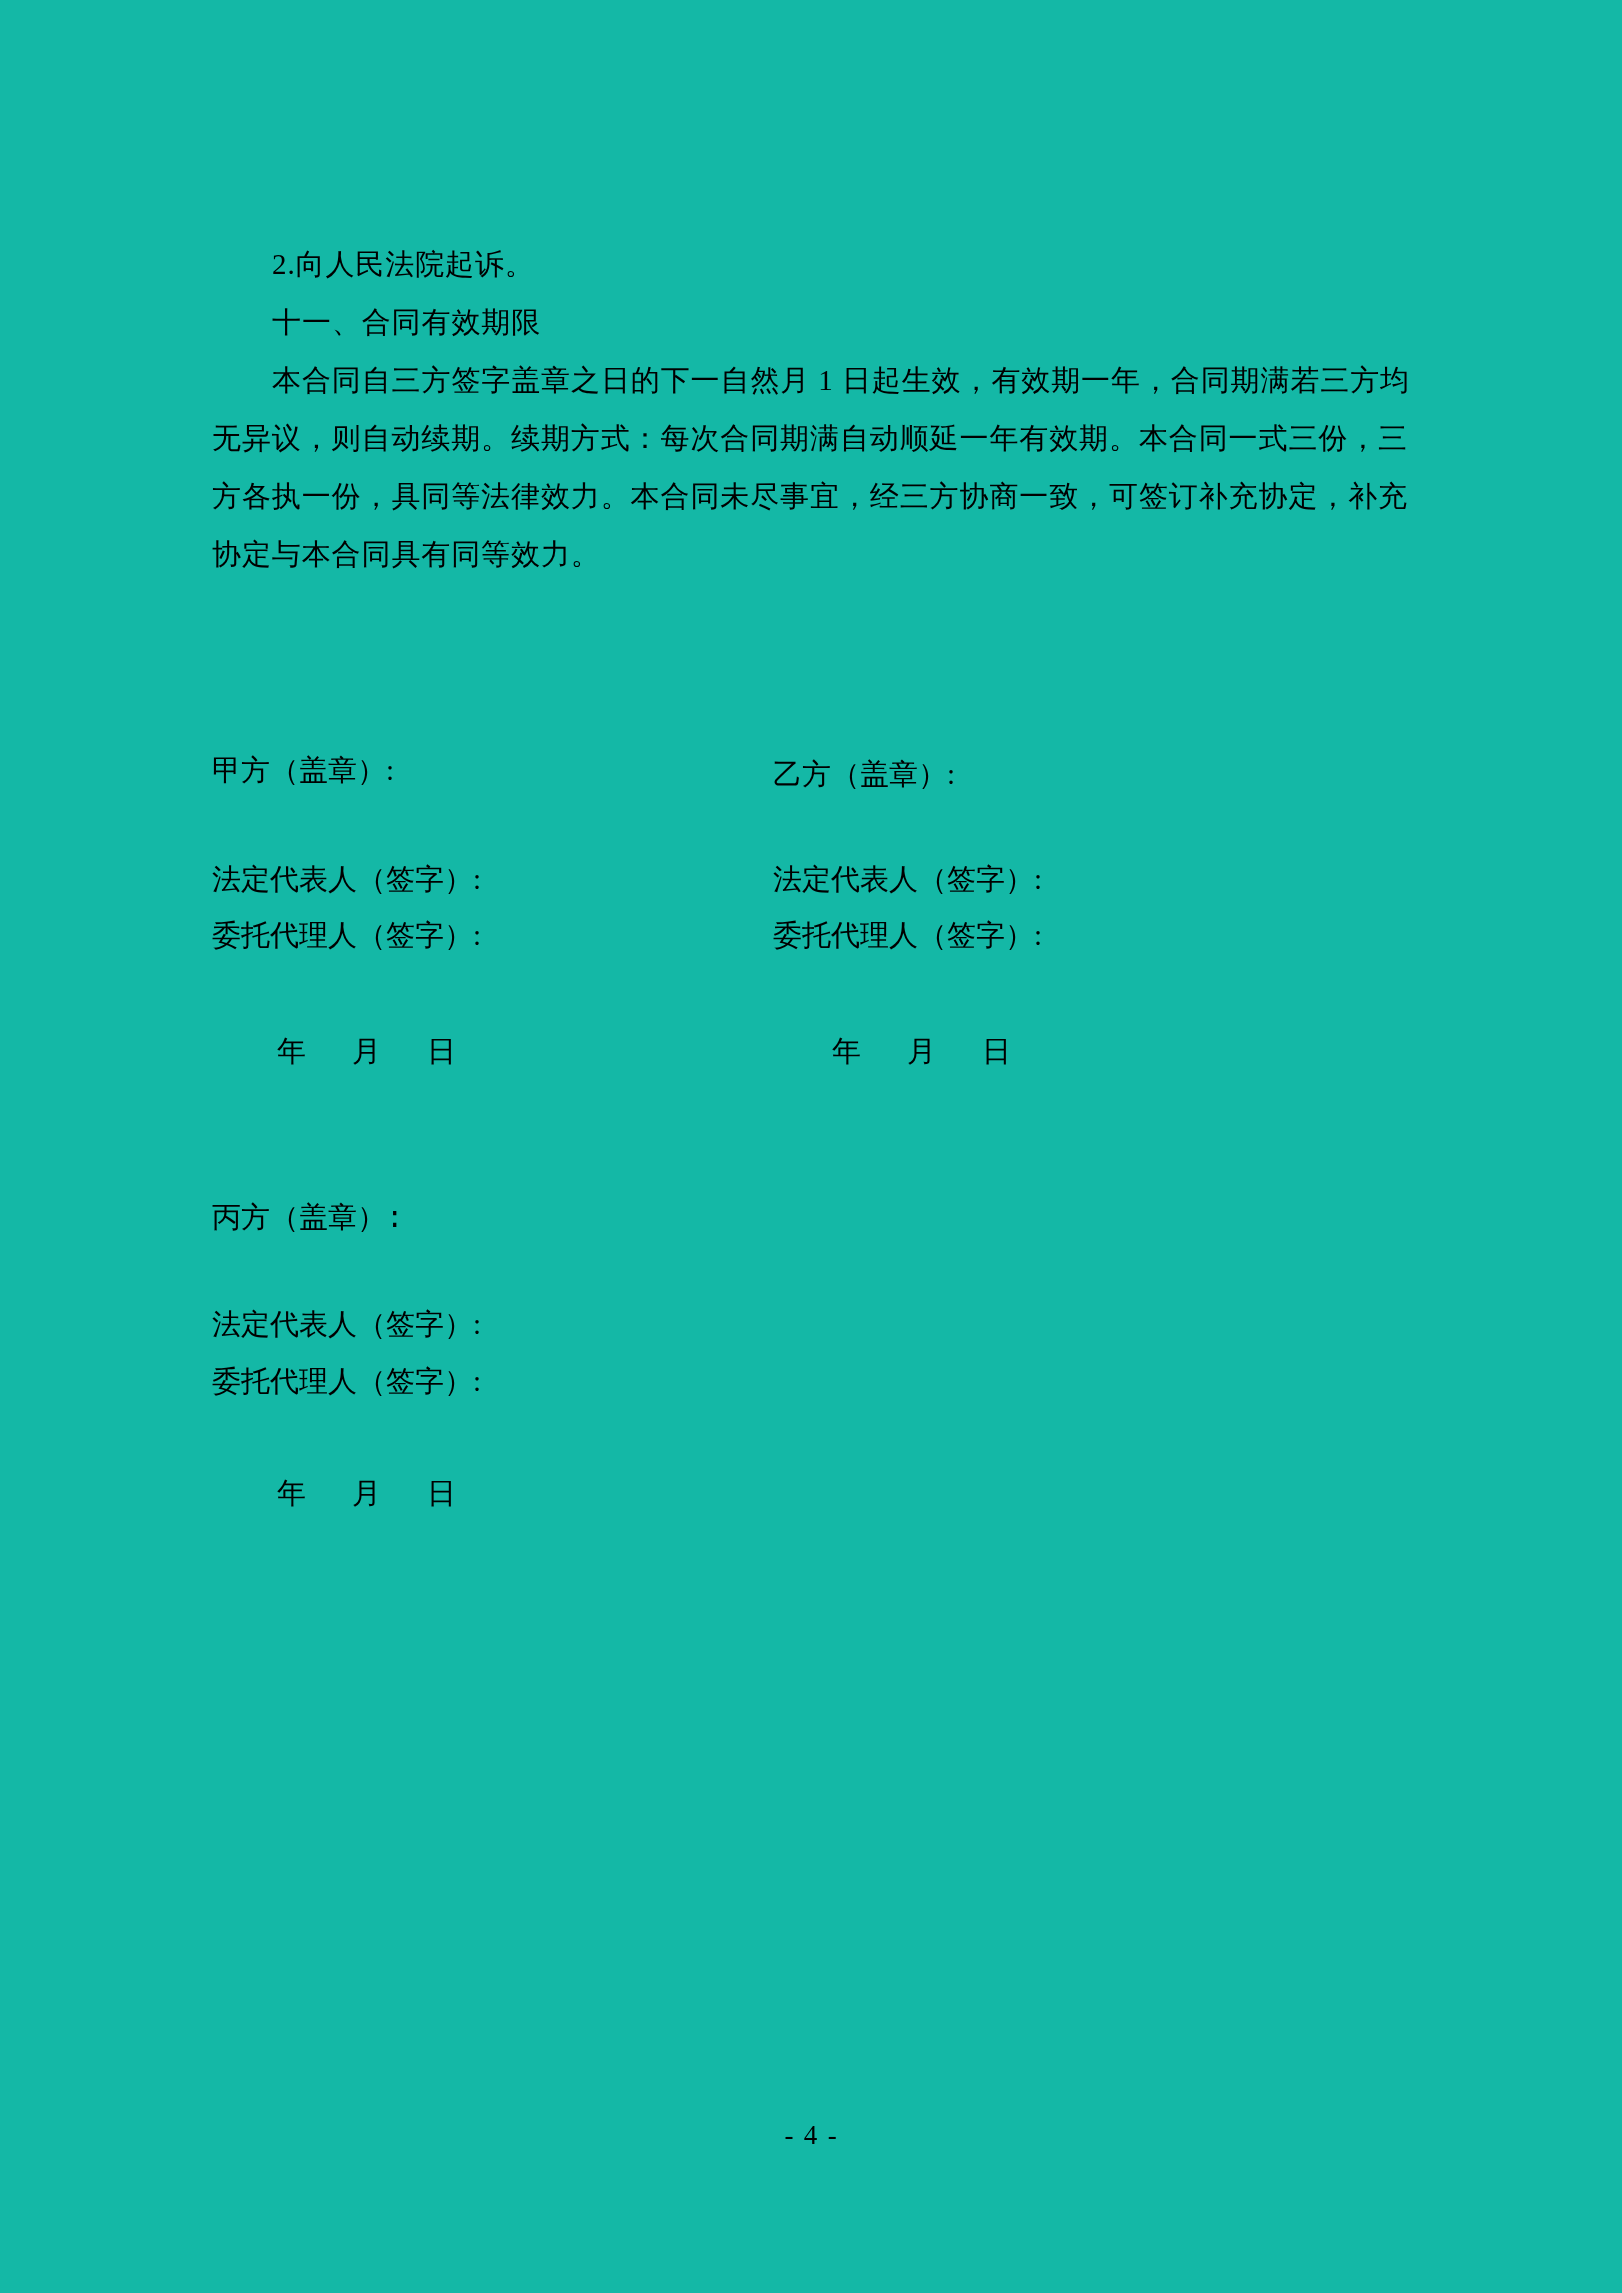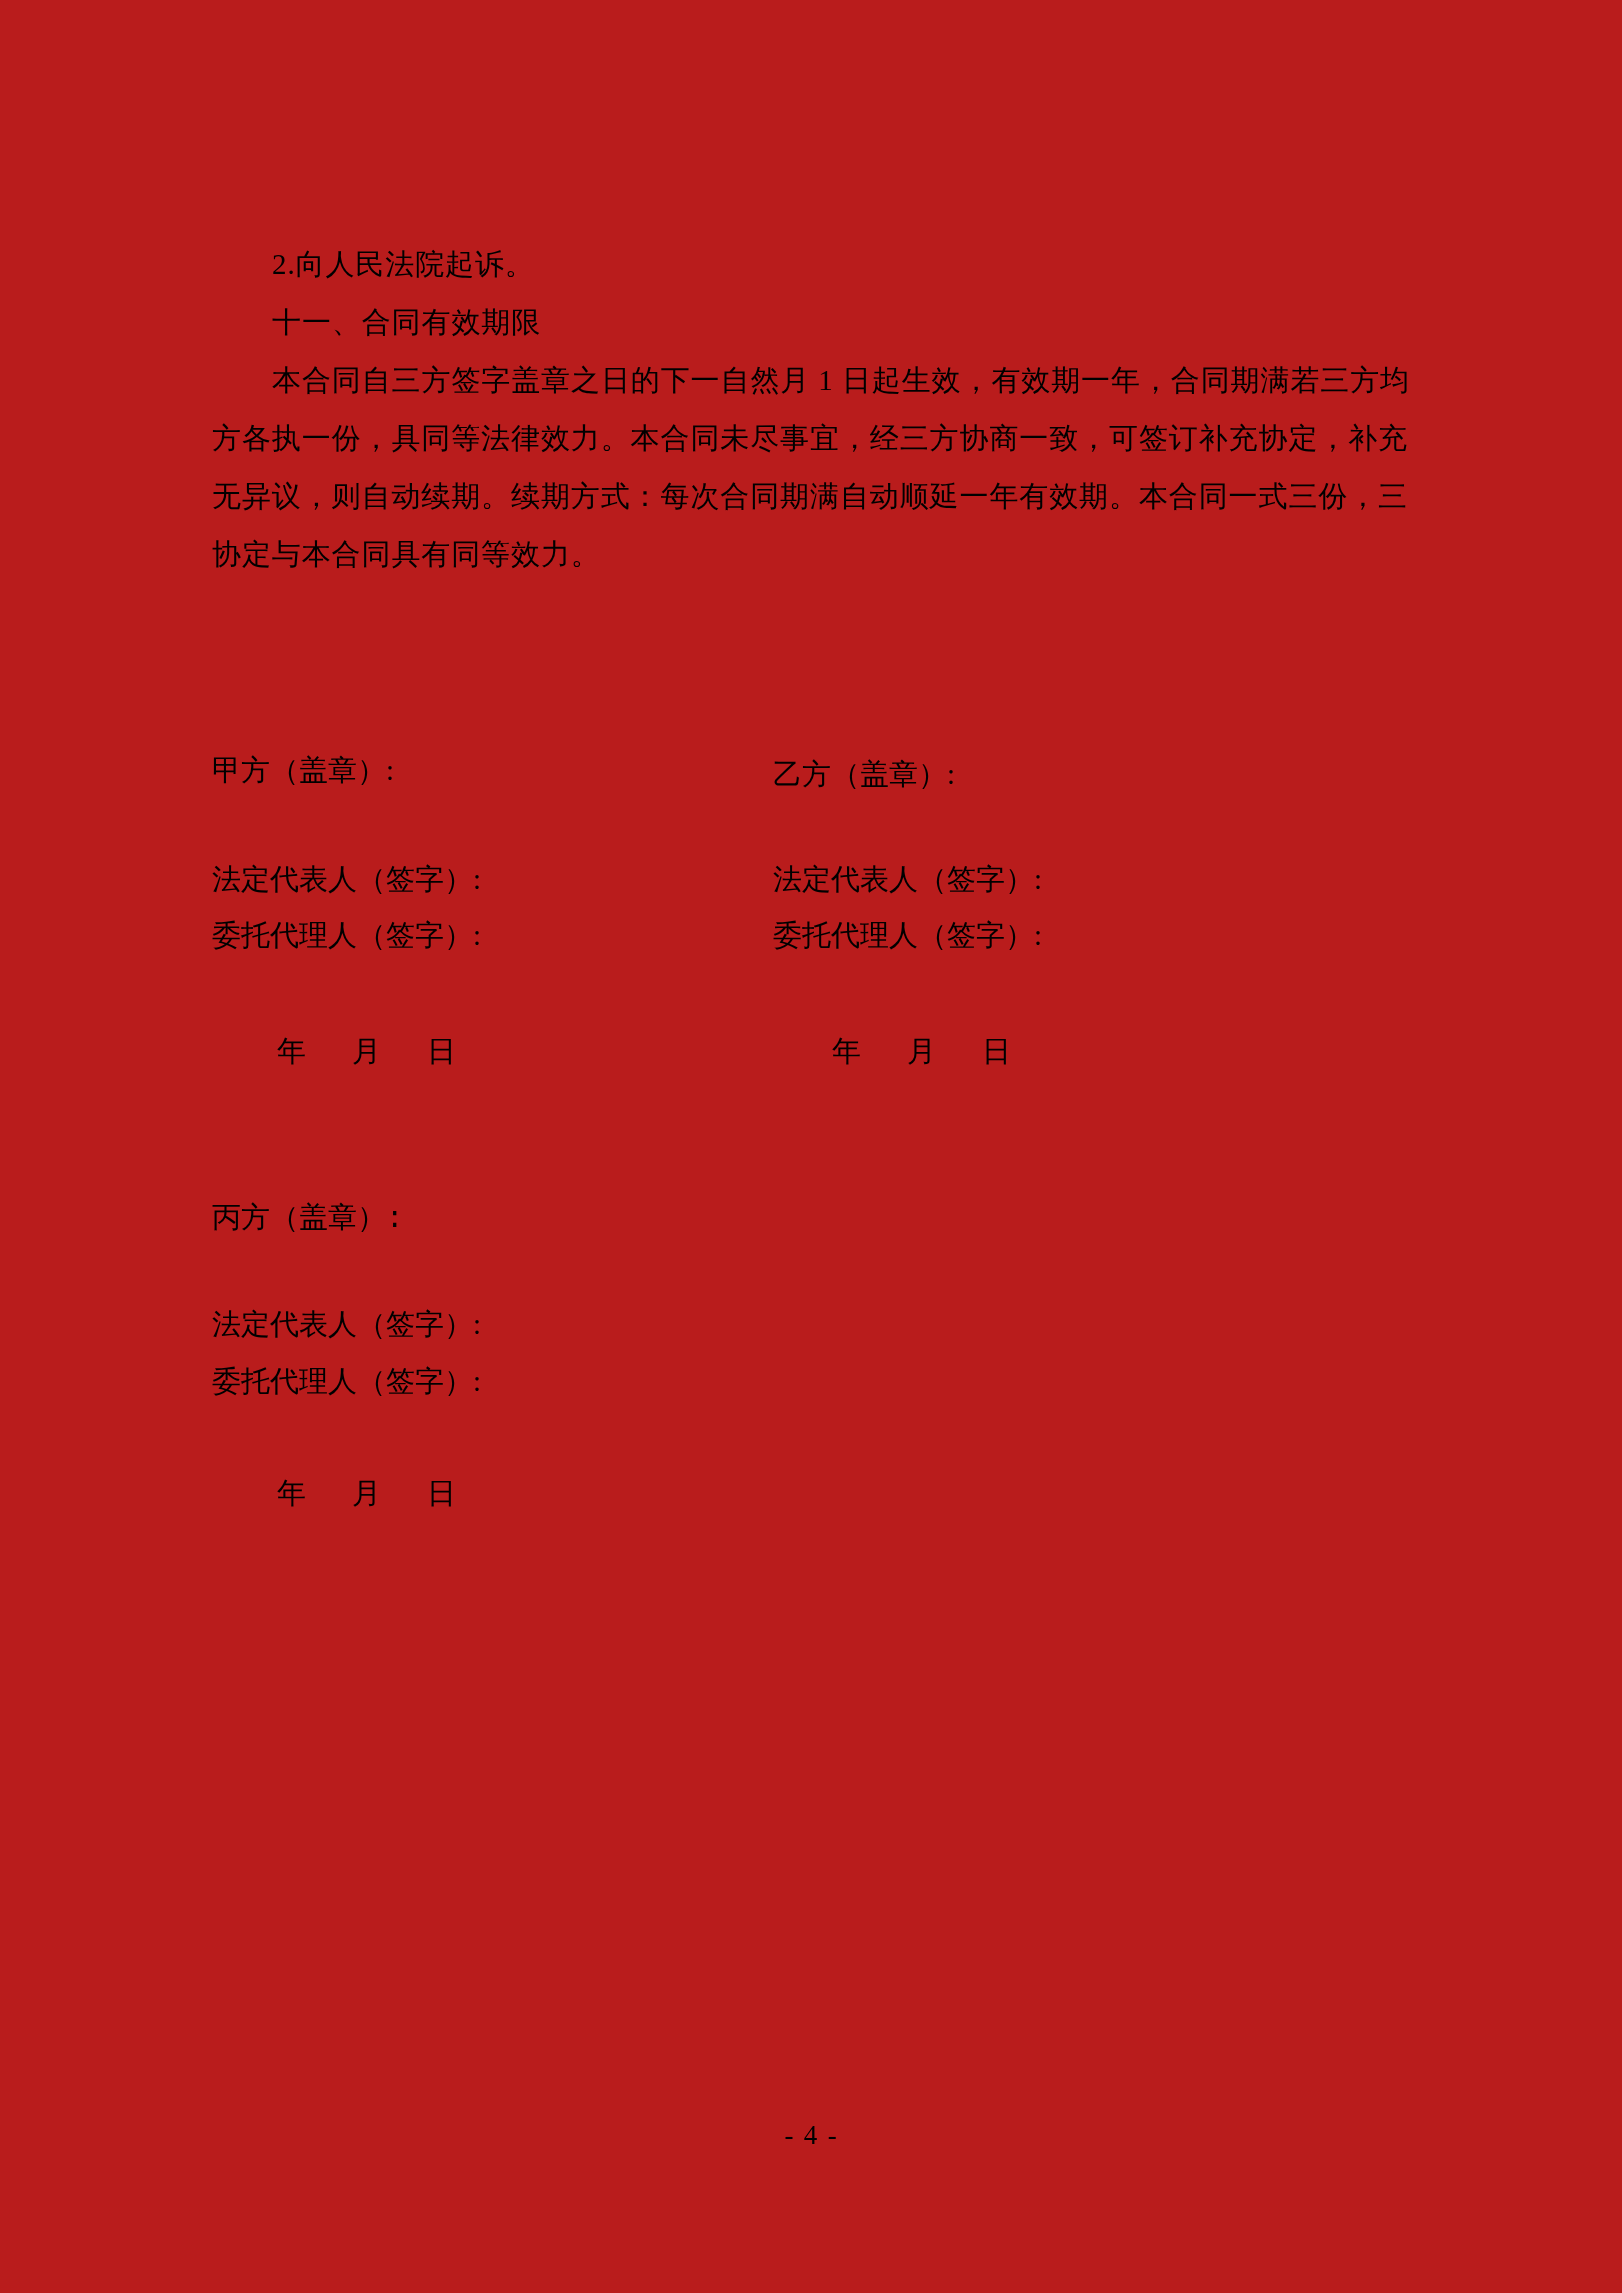--- a/index.html
+++ b/index.html
@@ -4,21 +4,21 @@
 <style>
   html, body {
     margin: 0;
     padding: 0;
     background: #ffffff;
   }
   .page {
     position: relative;
     width: 1623px;
     height: 2294px;
-    background: #b91c1c;
+    background: #14b8a6;
     color: #000000;
     font-family: "Liberation Serif", "DejaVu Serif", serif;
     overflow: hidden;
   }
   
   .body-text {
     position: absolute;
     left: 212px;
     top: 235px;
     width: 1207px;
@@ -73,22 +73,22 @@
 </style>
 </head>
 <body>
 
 <div class="page">
 
   <div class="body-text">
     <div class="body-line indent">2.向人民法院起诉。</div>
     <div class="body-line indent">十一、合同有效期限</div>
     <div class="body-line indent">本合同自三方签字盖章之日的下一自然月 1 日起生效，有效期一年，合同期满若三方均</div>
+    <div class="body-line">无异议，则自动续期。续期方式：每次合同期满自动顺延一年有效期。本合同一式三份，三</div>
     <div class="body-line">方各执一份，具同等法律效力。本合同未尽事宜，经三方协商一致，可签订补充协定，补充</div>
-    <div class="body-line">无异议，则自动续期。续期方式：每次合同期满自动顺延一年有效期。本合同一式三份，三</div>
     <div class="body-line">协定与本合同具有同等效力。</div>
   </div>
 
   <div class="sig pa-seal">甲方（盖章）:</div>
   <div class="sig pb-seal">乙方（盖章）:</div>
 
   <div class="sig pa-legal">法定代表人（签字）:</div>
   <div class="sig pb-legal">法定代表人（签字）:</div>
 
   <div class="sig pa-agent">委托代理人（签字）:</div>

